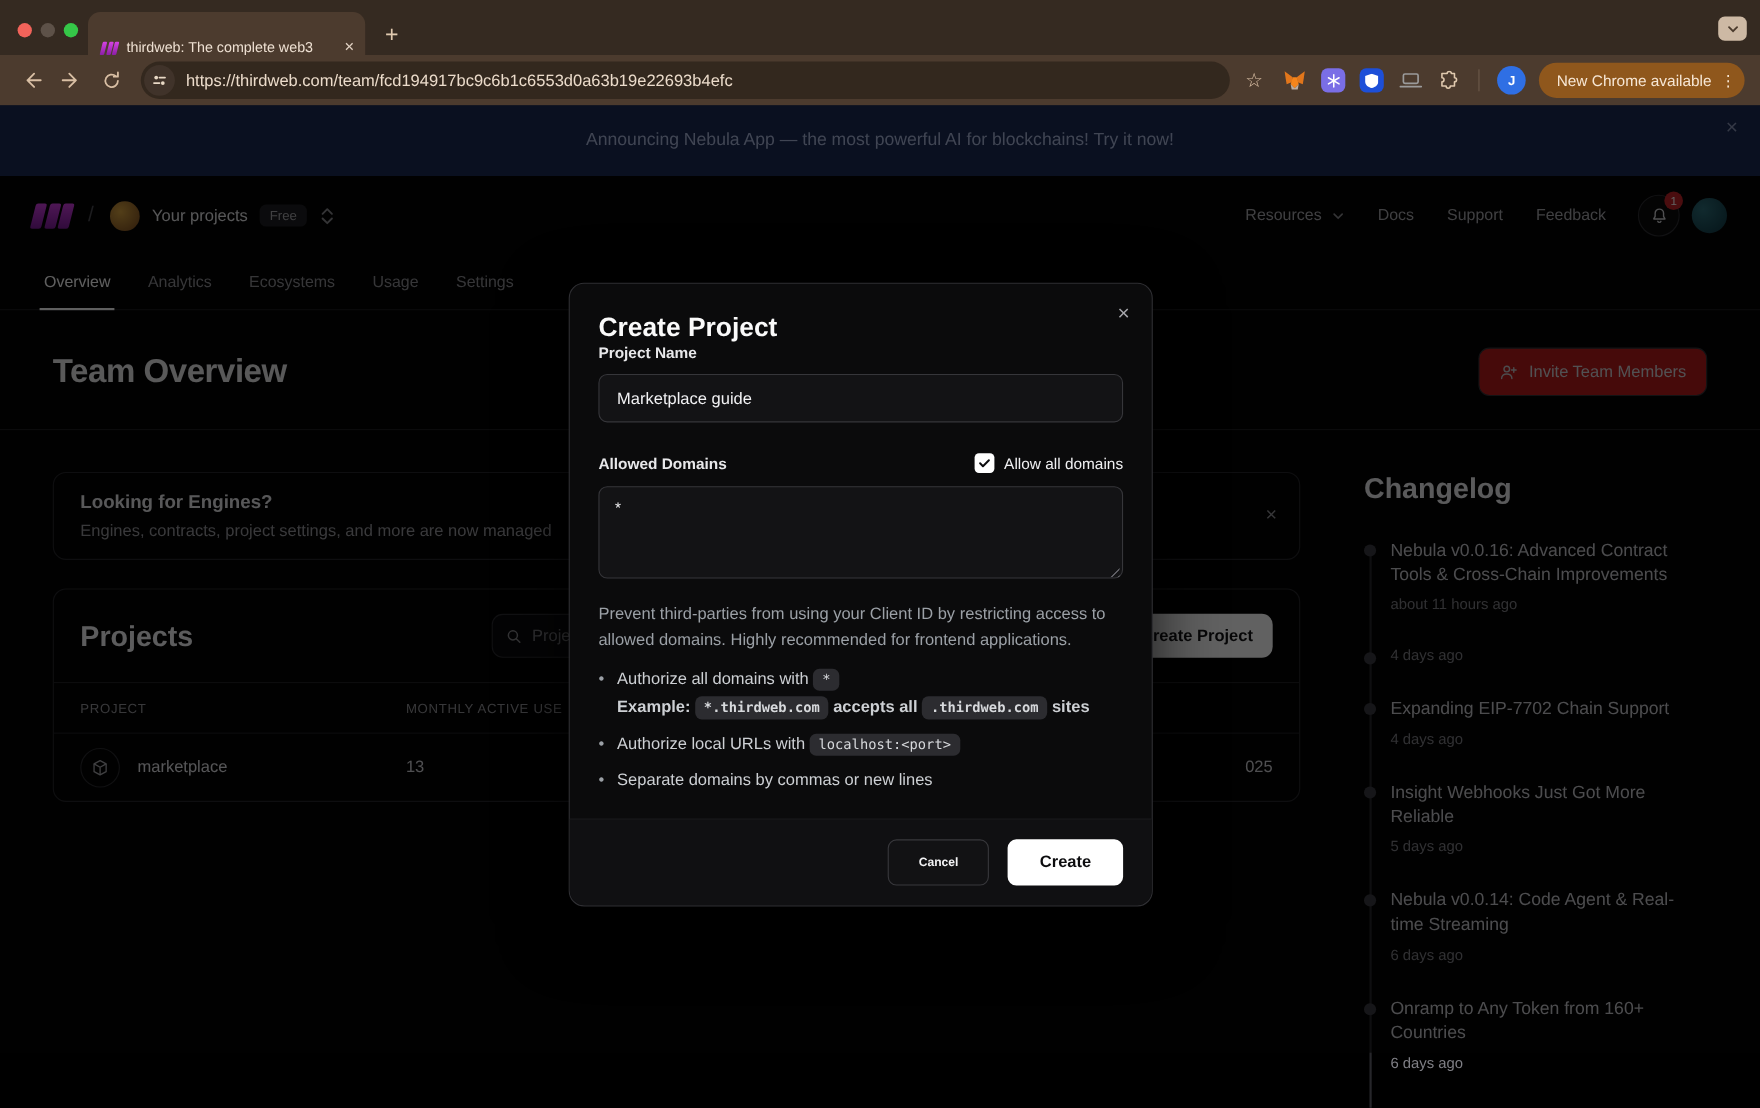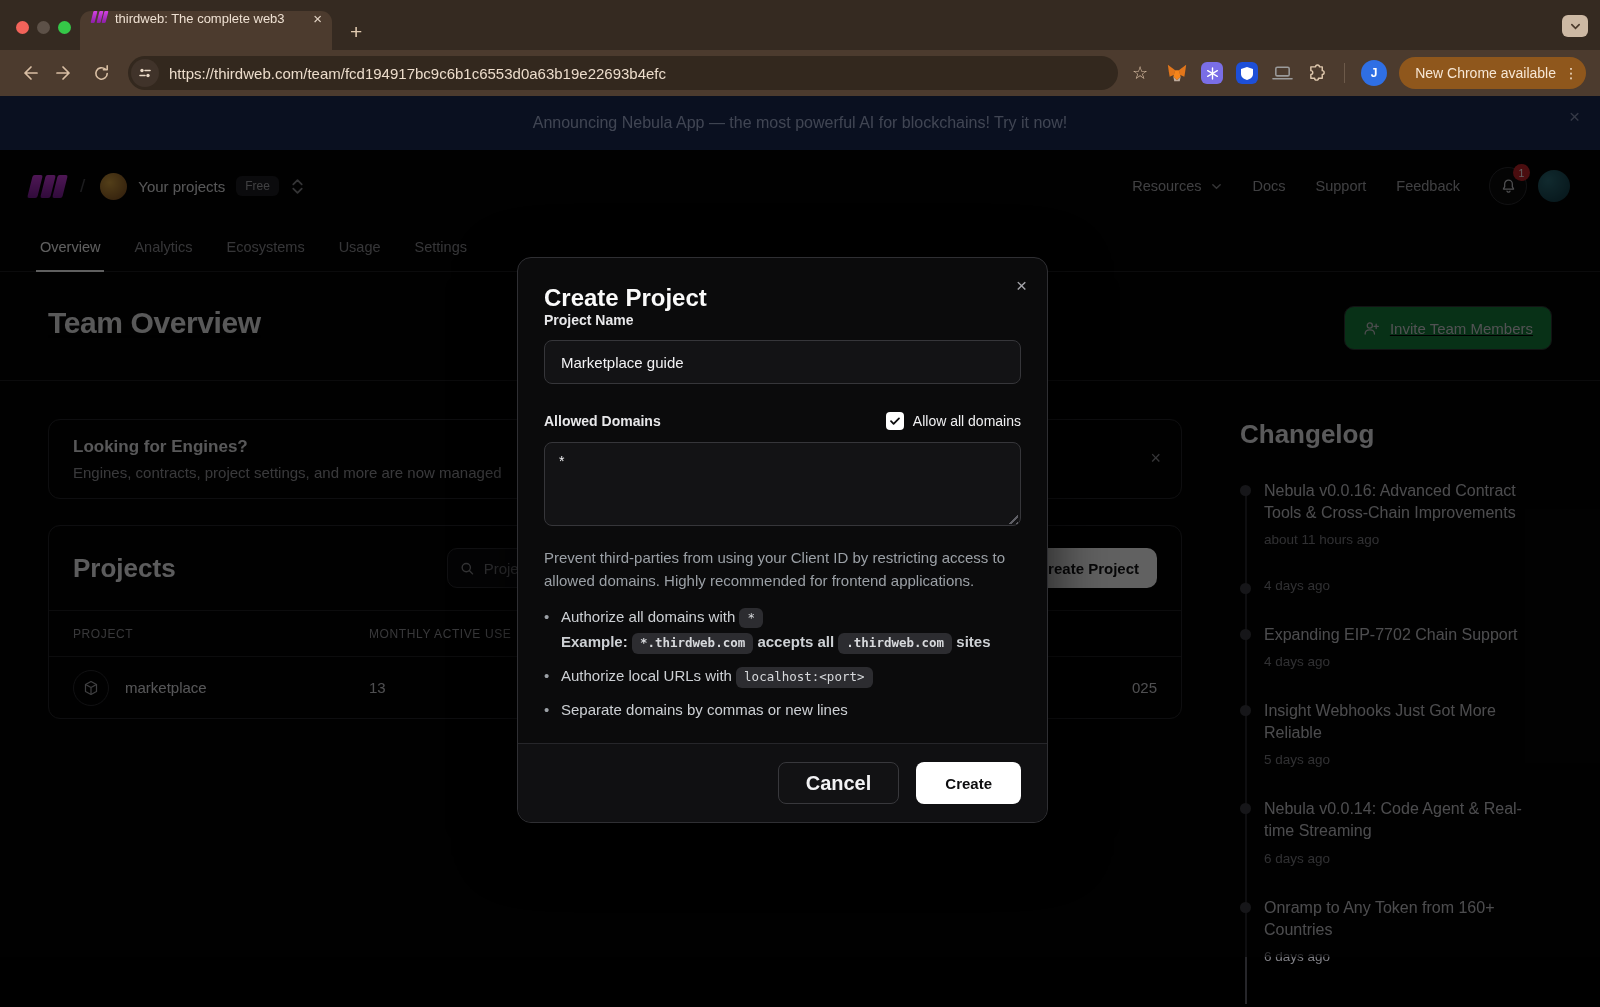--- a/index.html
+++ b/index.html
@@ -8,21 +8,21 @@
 
   
   .chrome { width:100%; }
   .tabstrip { height:50px; background:#352a21; display:flex; align-items:flex-end; position:relative; }
   .traffic { position:absolute; left:16px; top:21px; display:flex; gap:8px; }
   .light { width:13px; height:13px; border-radius:50%; }
   .light.red { background:#f2635a; }
   .light.gray { background:#5d5148; }
   .light.green { background:#35c748; }
   .btab { margin-left:80px; width:252px; height:39px; background:#4c3b2e; border-radius:11px 11px 0 0;
-    display:flex; align-items:flex-start; padding:0 10px 0 12px; gap:8px; }
+    display:flex; align-items:flex-end; padding:0 10px 0 12px; gap:8px; }
   .btab .title { flex:1; font-size:13px; color:#eee0d2; white-space:nowrap; overflow:hidden; }
   .tclose { color:#e4d5c6; font-size:15px; line-height:1; cursor:default; }
   .newtab { margin:0 0 8px 18px; color:#e0c9af; font-size:21px; line-height:1; }
   .tabsearch { position:absolute; right:12px; top:15px; width:26px; height:22px; background:#cdb9a4;
     border-radius:6px; display:flex; align-items:center; justify-content:center; }
   .favicon { display:flex; gap:1.5px; }
   .favicon i { display:block; width:4px; height:12px; background:linear-gradient(180deg,#d543e4,#8b1ea6); transform:skewX(-14deg); border-radius:1px; }
 
   .toolbar { height:46px; background:#4c3b2e; display:flex; align-items:center; padding:0 14px; gap:6px; }
   .navbtn { width:30px; height:30px; display:flex; align-items:center; justify-content:center; }
@@ -39,21 +39,21 @@
   .profile-j { width:26px; height:26px; border-radius:50%; background:#2f6fe4; color:#fff; font-size:12px;
     font-weight:bold; display:flex; align-items:center; justify-content:center; margin:0 6px; }
   .updatepill { height:32px; background:var(--update-pill,#8f571c); border-radius:16px; display:flex; align-items:center;
     gap:8px; padding:0 8px 0 16px; }
   .updatepill span { font-size:14px; color:#f7e7d5; }
   .kebab { color:#f0dfcc; font-size:15px; letter-spacing:0; }
 
   
   .webarea { position:relative; height:861px; background:#050505; }
 
-  .banner { height:54px; background:var(--banner-bg,#1b2b55); display:flex; align-items:center; justify-content:center; position:relative; }
+  .banner { height:64px; background:var(--banner-bg,#1b2b55); display:flex; align-items:center; justify-content:center; position:relative; }
   .banner .txt { font-size:16px; color:#a9b6da; }
   .banner .bclose { position:absolute; right:20px; top:10px; font-size:19px; color:#8b96b8; }
 
   .siteheader { height:72px; display:flex; align-items:center; padding:0 30px; gap:11px; background:#050505; }
   .twlogo { display:flex; gap:2.5px; }
   .twlogo i { display:block; width:10px; height:23px; background:linear-gradient(180deg,#cf3ee0,#7f1d9c); transform:skewX(-14deg); border-radius:2px; }
   .slash { color:#4c4c52; font-size:19px; margin:0 4px; }
   .av-orange { width:27px; height:27px; border-radius:50%; background:radial-gradient(circle at 35% 35%, #d9a441, #7a4a1f); }
   .crumb { font-size:15px; color:#e4e4e6; }
   .freebadge { font-size:12px; color:#a8a8ad; background:#1e1e22; border-radius:6px; padding:3px 9px; }
@@ -64,24 +64,24 @@
     display:flex; align-items:center; justify-content:center; background:#0b0b0c; }
   .redbadge { position:absolute; top:-4px; right:-4px; min-width:17px; height:17px; border-radius:9px;
     background:var(--badge-red,#c22428); color:#fff; font-size:10.5px; display:flex; align-items:center; justify-content:center; }
   .av-teal { width:32px; height:32px; border-radius:50%; background:radial-gradient(circle at 32% 32%, #2d6f7a, #0f3642); }
 
   .pagetabs { height:50px; border-bottom:1px solid #1d1d20; display:flex; padding:0 26px; gap:6px; }
   .ptab { padding:0 14px; display:flex; align-items:center; font-size:14.5px; color:#8f8f94; position:relative; }
   .ptab.active { color:#fafafa; }
   .ptab.active::after { content:""; position:absolute; left:10px; right:10px; bottom:-1px; height:2px; background:#fafafa; }
 
-  .pagehead { display:flex; align-items:flex-start; justify-content:space-between; padding:34px 48px 30px;text-decoration:underline; }
+  .pagehead { display:flex; align-items:center; justify-content:space-between; padding:34px 48px 30px; }
   .pagetitle { font-size:30px; font-weight:700; color:#e9e9eb; letter-spacing:-0.4px; }
   .invitebtn { height:44px; display:flex; align-items:center; gap:10px; border:1px solid #323236; border-radius:10px;
-    padding:0 18px; background:#15803d; }
+    padding:0 18px; background:#b91c1c; }
   .invitebtn span { font-size:15px; color:#d6d6da; }
   .hdivider { height:1px; background:#1d1d20; }
 
   .contentrow { display:flex; padding:38px 48px 0; gap:58px; }
   .maincol { width:1134px; flex:0 0 auto; }
 
   .engines { position:relative; border:1px solid #27272b; border-radius:12px; padding:17px 24px; }
   .engines .etitle { font-size:17px; font-weight:600; color:#e6e6e9; }
   .engines .edesc { font-size:15px; color:#97979c; margin-top:7px; white-space:nowrap; overflow:hidden; }
   .eclose { position:absolute; right:20px; top:28px; font-size:18px; color:#8f8f94; }
@@ -142,21 +142,21 @@
   .mhelp { margin-top:16px; font-size:15px; color:#9ba0a6; line-height:1.55; }
   .mbullets { list-style:none; margin-top:13px; }
   .mbullets li { position:relative; padding-left:17px; font-size:15px; color:#cdd0d4; line-height:1.5; margin-bottom:11px; }
   .mbullets li::before { content:"•"; position:absolute; left:0; top:0; color:#9ba0a6; }
   .chip { display:inline-block; background:#2c2c30; border-radius:6px; padding:1px 8px;
     font-family:"DejaVu Sans Mono", monospace; font-size:12.5px; color:#d7d9dc; }
   .exline { margin-top:3px;font-weight:bold; }
   .mfooter { margin-top:22px; background:#101012; border-top:1px solid #26262a; border-radius:0 0 14px 14px;
     padding:18px 26px; display:flex; justify-content:flex-end; gap:17px; }
   .btn-cancel { height:42px; padding:0 27px; border-radius:8px; border:1px solid #38383c; background:#121214;
-    color:#f2f2f4; font-size:20px; font-weight:600; display:flex; align-items:center; }
+    color:#f2f2f4; font-size:11px; font-weight:600; display:flex; align-items:center; }
   .btn-create { height:42px; padding:0 29px; border-radius:8px; background:#ffffff; color:#0c0c0e;
     font-size:15px; font-weight:600; display:flex; align-items:center; }
 
   svg { display:block; }
 </style>
 </head>
 <body>
 
 <div class="chrome">
   <div class="tabstrip">

